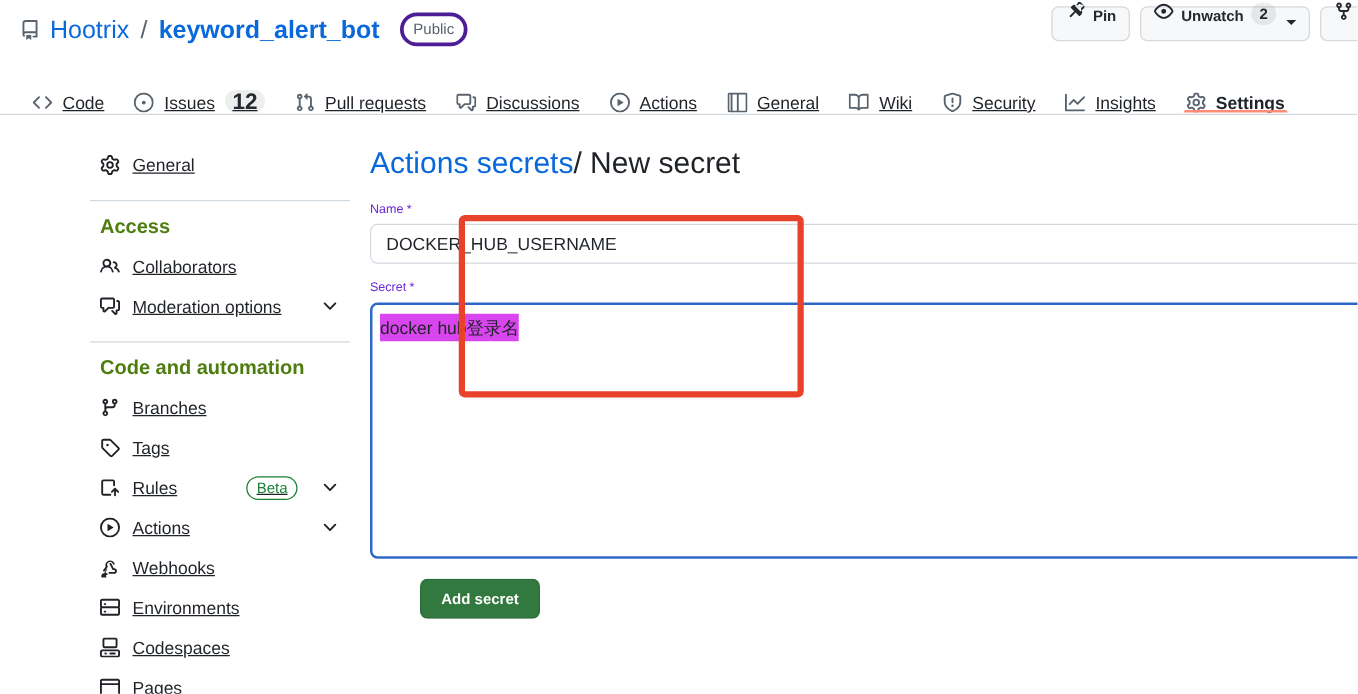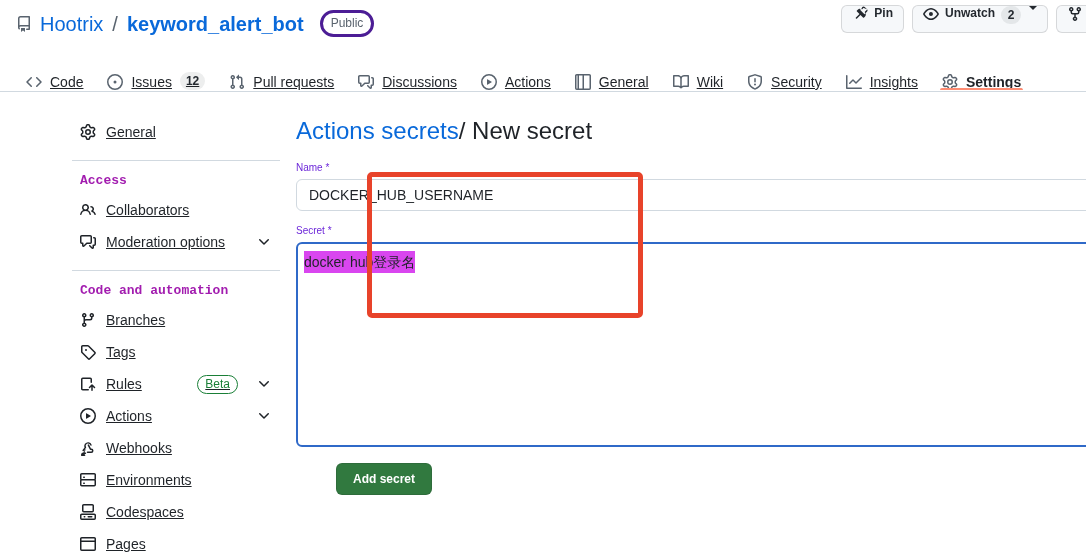--- a/index.html
+++ b/index.html
@@ -58,24 +58,24 @@
   .header-actions {
     position: absolute;
     right: -8px;
     top: 5px;
     display: flex;
     align-items: center;
     gap: 8px;
   }
   .hbtn {
     display: inline-flex;
-    align-items: flex-start;
+    align-items: flex-end;
     gap: 6px;
     height: 28px;
-    padding: 0 10px;
+    padding: 12px 10px;
     background: #f6f8fa;
     border: 1px solid rgba(31,35,40,0.15);
     border-radius: 6px;
     font-size: 12px;
     font-weight: 600;
     color: #24292f;
     white-space: nowrap;
   }
   .hbtn svg { flex: none; }
   .counter {
@@ -124,21 +124,21 @@
   .tab.selected { font-weight: 600; }
   .tab.selected::after {
     content: "";
     position: absolute;
     left: 8px; right: 8px;
     bottom: 0;
     height: 2px;
     background: #fd8c73;
     border-radius: 6px 6px 0 0;
   }
-  .tab .counter { background: rgba(31,35,40,0.08); font-size: 12px; }
+  .tab .counter { background: rgba(31,35,40,0.08); font-size: 18px; }
 
   
   .layout {
     display: flex;
     align-items: flex-start;
     padding-top: 24px;
   }
   .sidebar {
     width: 296px;
     flex: none;
@@ -174,26 +174,25 @@
     line-height: 16px;
     padding: 0 7px 1px;
     margin-right: 8px;
   }
   .side-divider {
     height: 1px;
     background: #d1d9e0;
     margin: 12px 0 12px;
   }
   .side-group-title {
-    font-size: 13px;
+    font-size: 16px;
     font-weight: 600;
-    color: #a21caf;
+    color: #4d7c0f;
     padding: 0 8px;
     margin-bottom: 6px;
-    font-family: Liberation Mono, monospace;
   }
 
   
   .main {
     flex: 1 1 auto;
     min-width: 0;
     padding-right: 12px;
   }
   .page-title {
     font-size: 24px;

